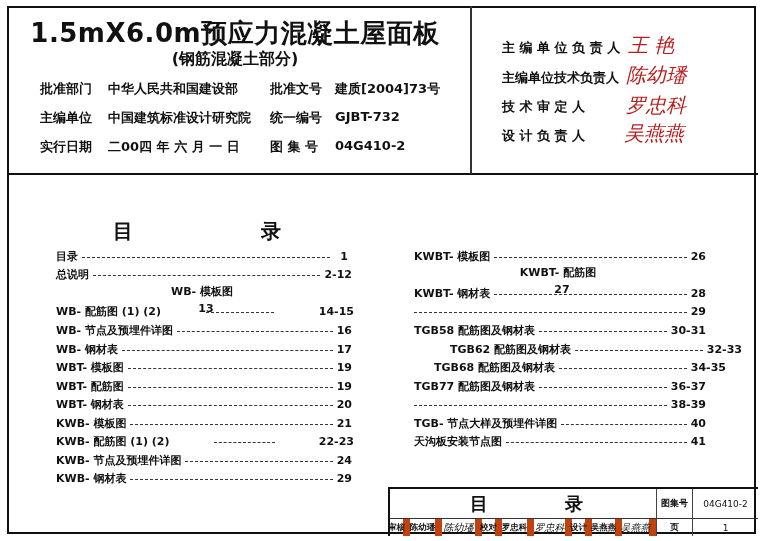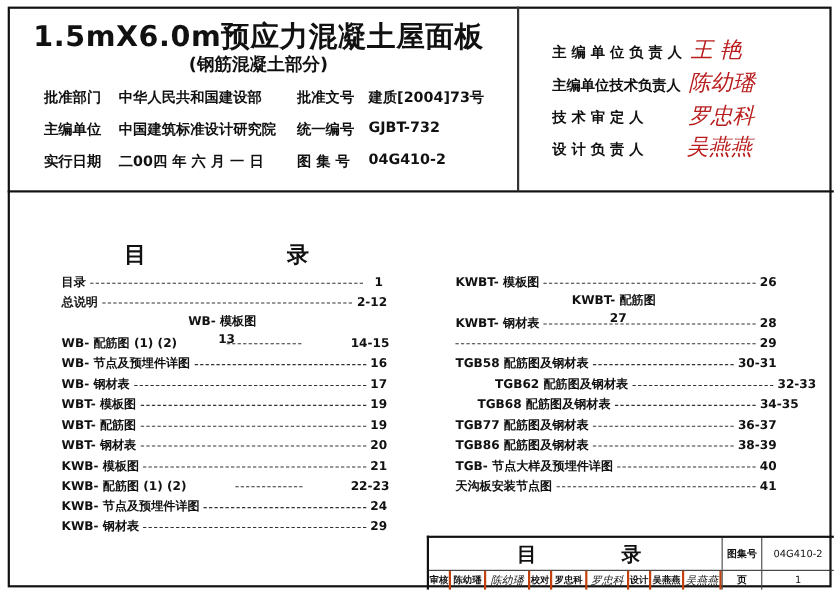--- a/index.html
+++ b/index.html
@@ -34,21 +34,21 @@
 
   .tb { position:absolute; left:388px; top:487px; width:370px; height:49px;
         border-left:2px solid #111; border-top:2px solid #111; box-sizing:border-box; }
   .tb-title { position:absolute; left:0; top:0; width:266px; height:29px; font-size:18px; font-weight:bold; }
   .tb-title .c1 { position:absolute; left:80px; top:3px; }
   .tb-title .c2 { position:absolute; left:175px; top:3px; }
   .tb-cell { position:absolute; box-sizing:border-box; border-left:1px solid #444; font-size:9px; font-weight:bold;
              display:flex; align-items:center; justify-content:center; white-space:nowrap; }
   .tb-hline { position:absolute; left:0; top:29px; width:368px; height:1px; background:#333; }
   .sign-row { position:absolute; left:0; top:30px; height:17px; width:266px; display:flex; }
-  .sign-row div { border-right:2px solid #c2410c; font-size:8.5px; font-weight:bold; display:flex;
+  .sign-row div { border-right:7px solid #c2410c; font-size:8.5px; font-weight:bold; display:flex;
                   align-items:center; justify-content:center; white-space:nowrap; box-sizing:border-box; }
   .sign-row .s { font-family:"DejaVu Serif", serif; font-style:italic; font-weight:normal; font-size:10px; }
 </style>
 </head>
 <body>
 
 <div class="frame"></div>
 <div class="hdivider"></div>
 <div class="vdivider"></div>
 
@@ -196,21 +196,20 @@
     <span class="label">TGB68  配筋图及钢材表</span>
     <span class="dots"></span>
     <span class="page">34-35</span>
   </div>
 <div class="toc-item" style="left:414px; top:377px; width:292px;">
     <span class="label">TGB77  配筋图及钢材表</span>
     <span class="dots"></span>
     <span class="page">36-37</span>
   </div>
 <div class="toc-item" style="left:414px; top:395px; width:292px;">
-    <span class="label">TGB86  配筋图及钢材表</span>
     <span class="dots"></span>
     <span class="page">38-39</span>
   </div>
 <div class="toc-item" style="left:414px; top:414px; width:292px;">
     <span class="label">TGB- 节点大样及预埋件详图</span>
     <span class="dots"></span>
     <span class="page">40</span>
   </div>
 <div class="toc-item" style="left:414px; top:432px; width:292px;">
     <span class="label">天沟板安装节点图</span>

